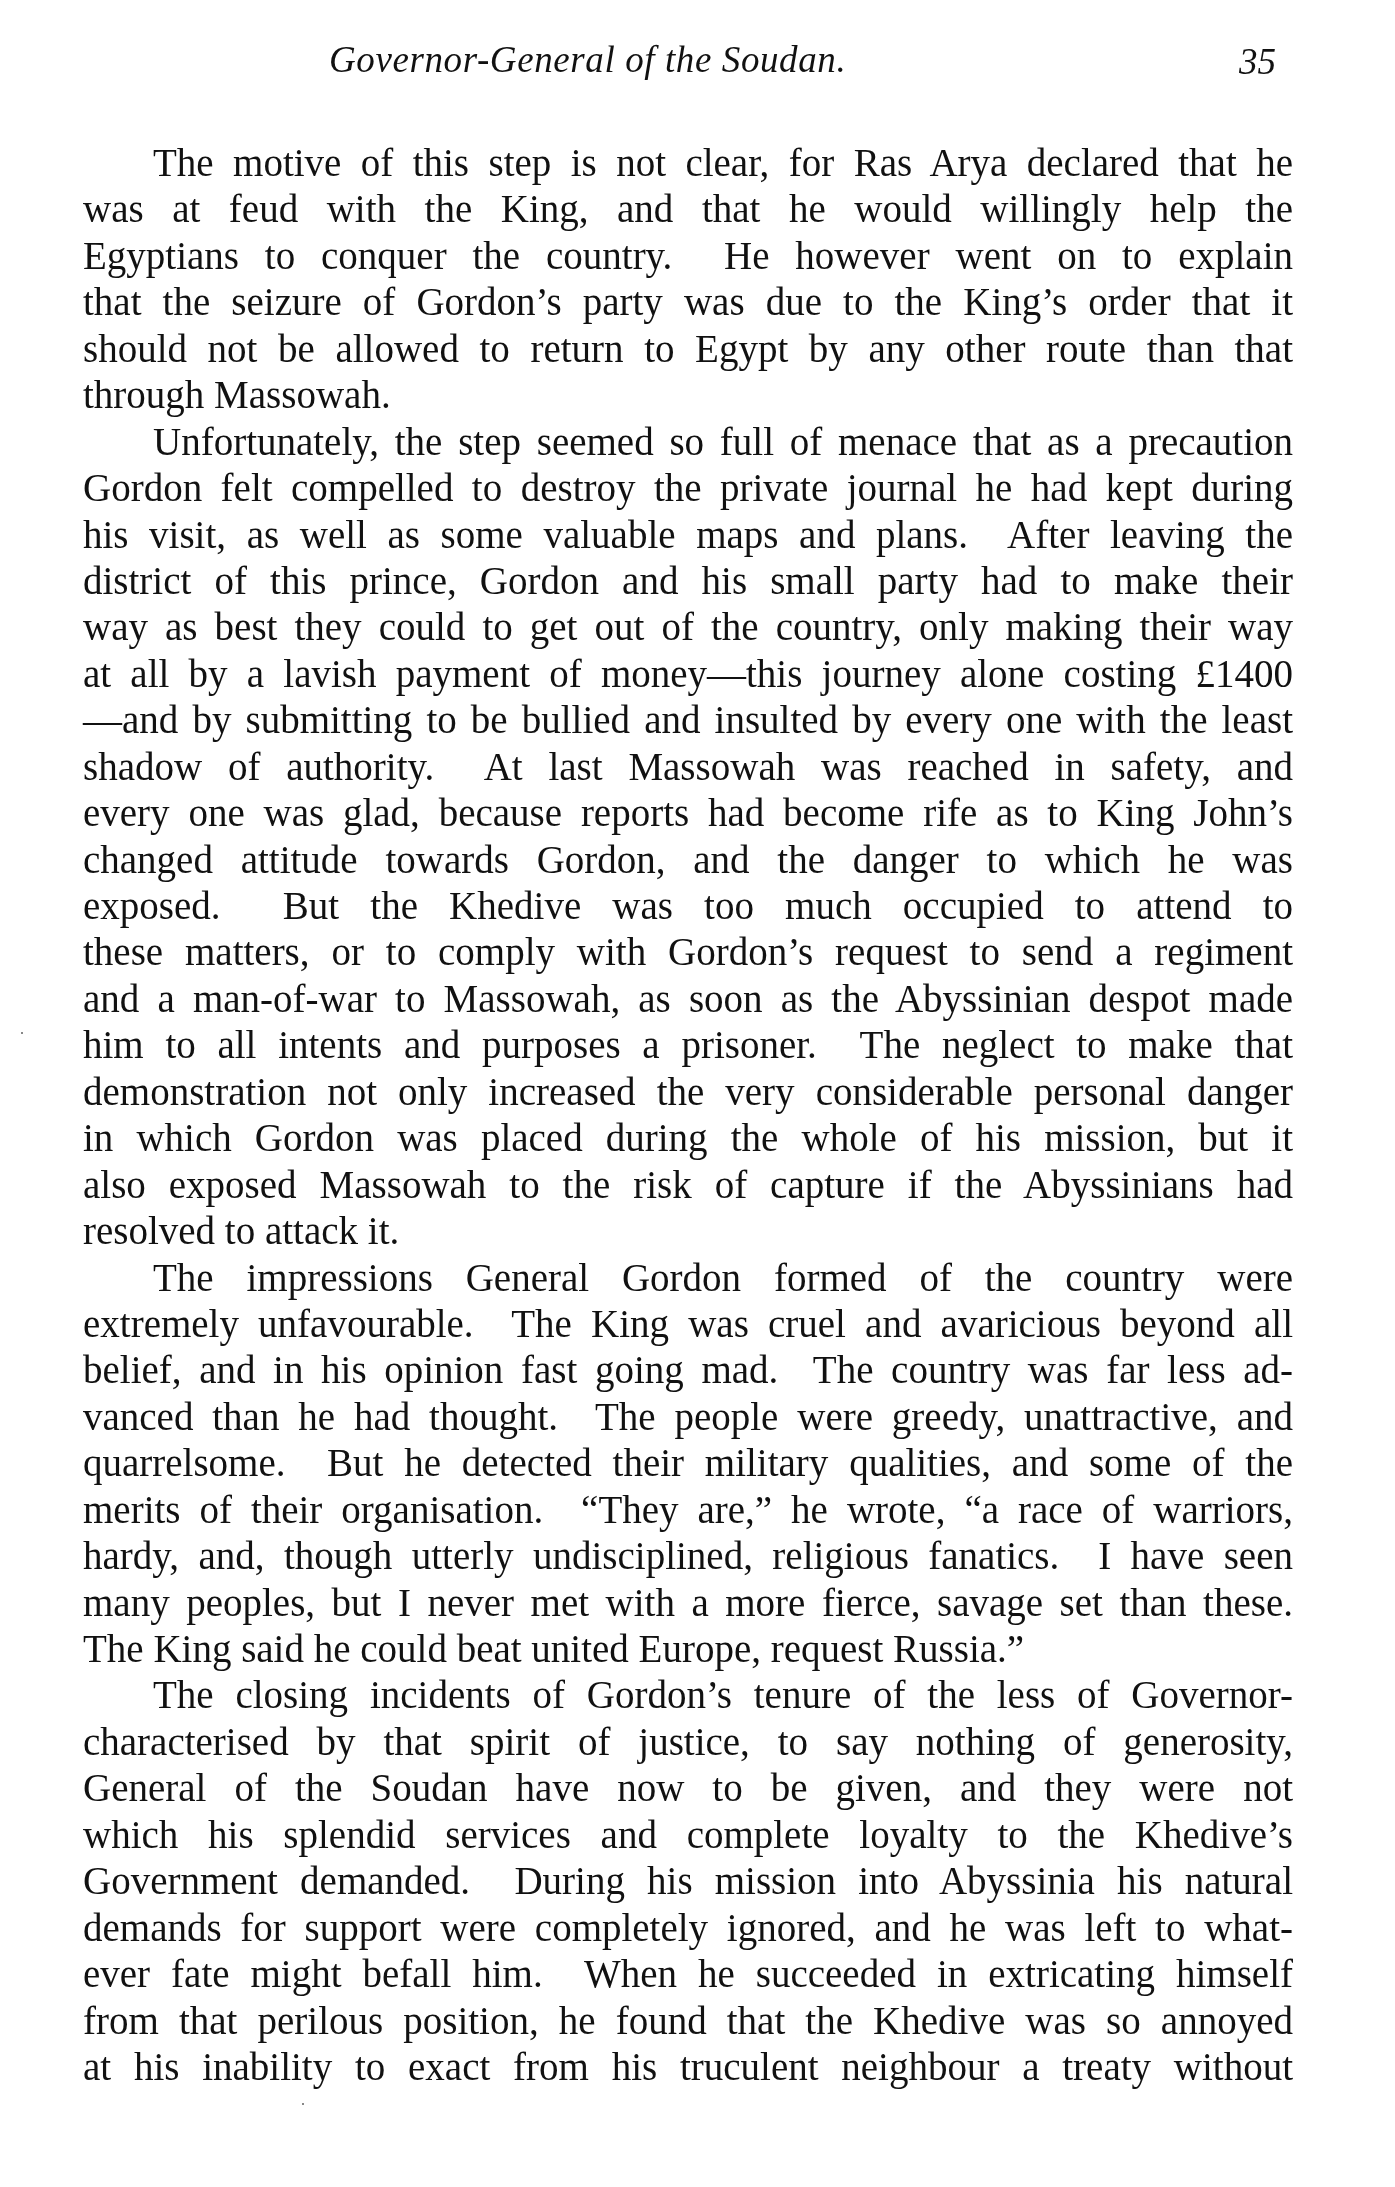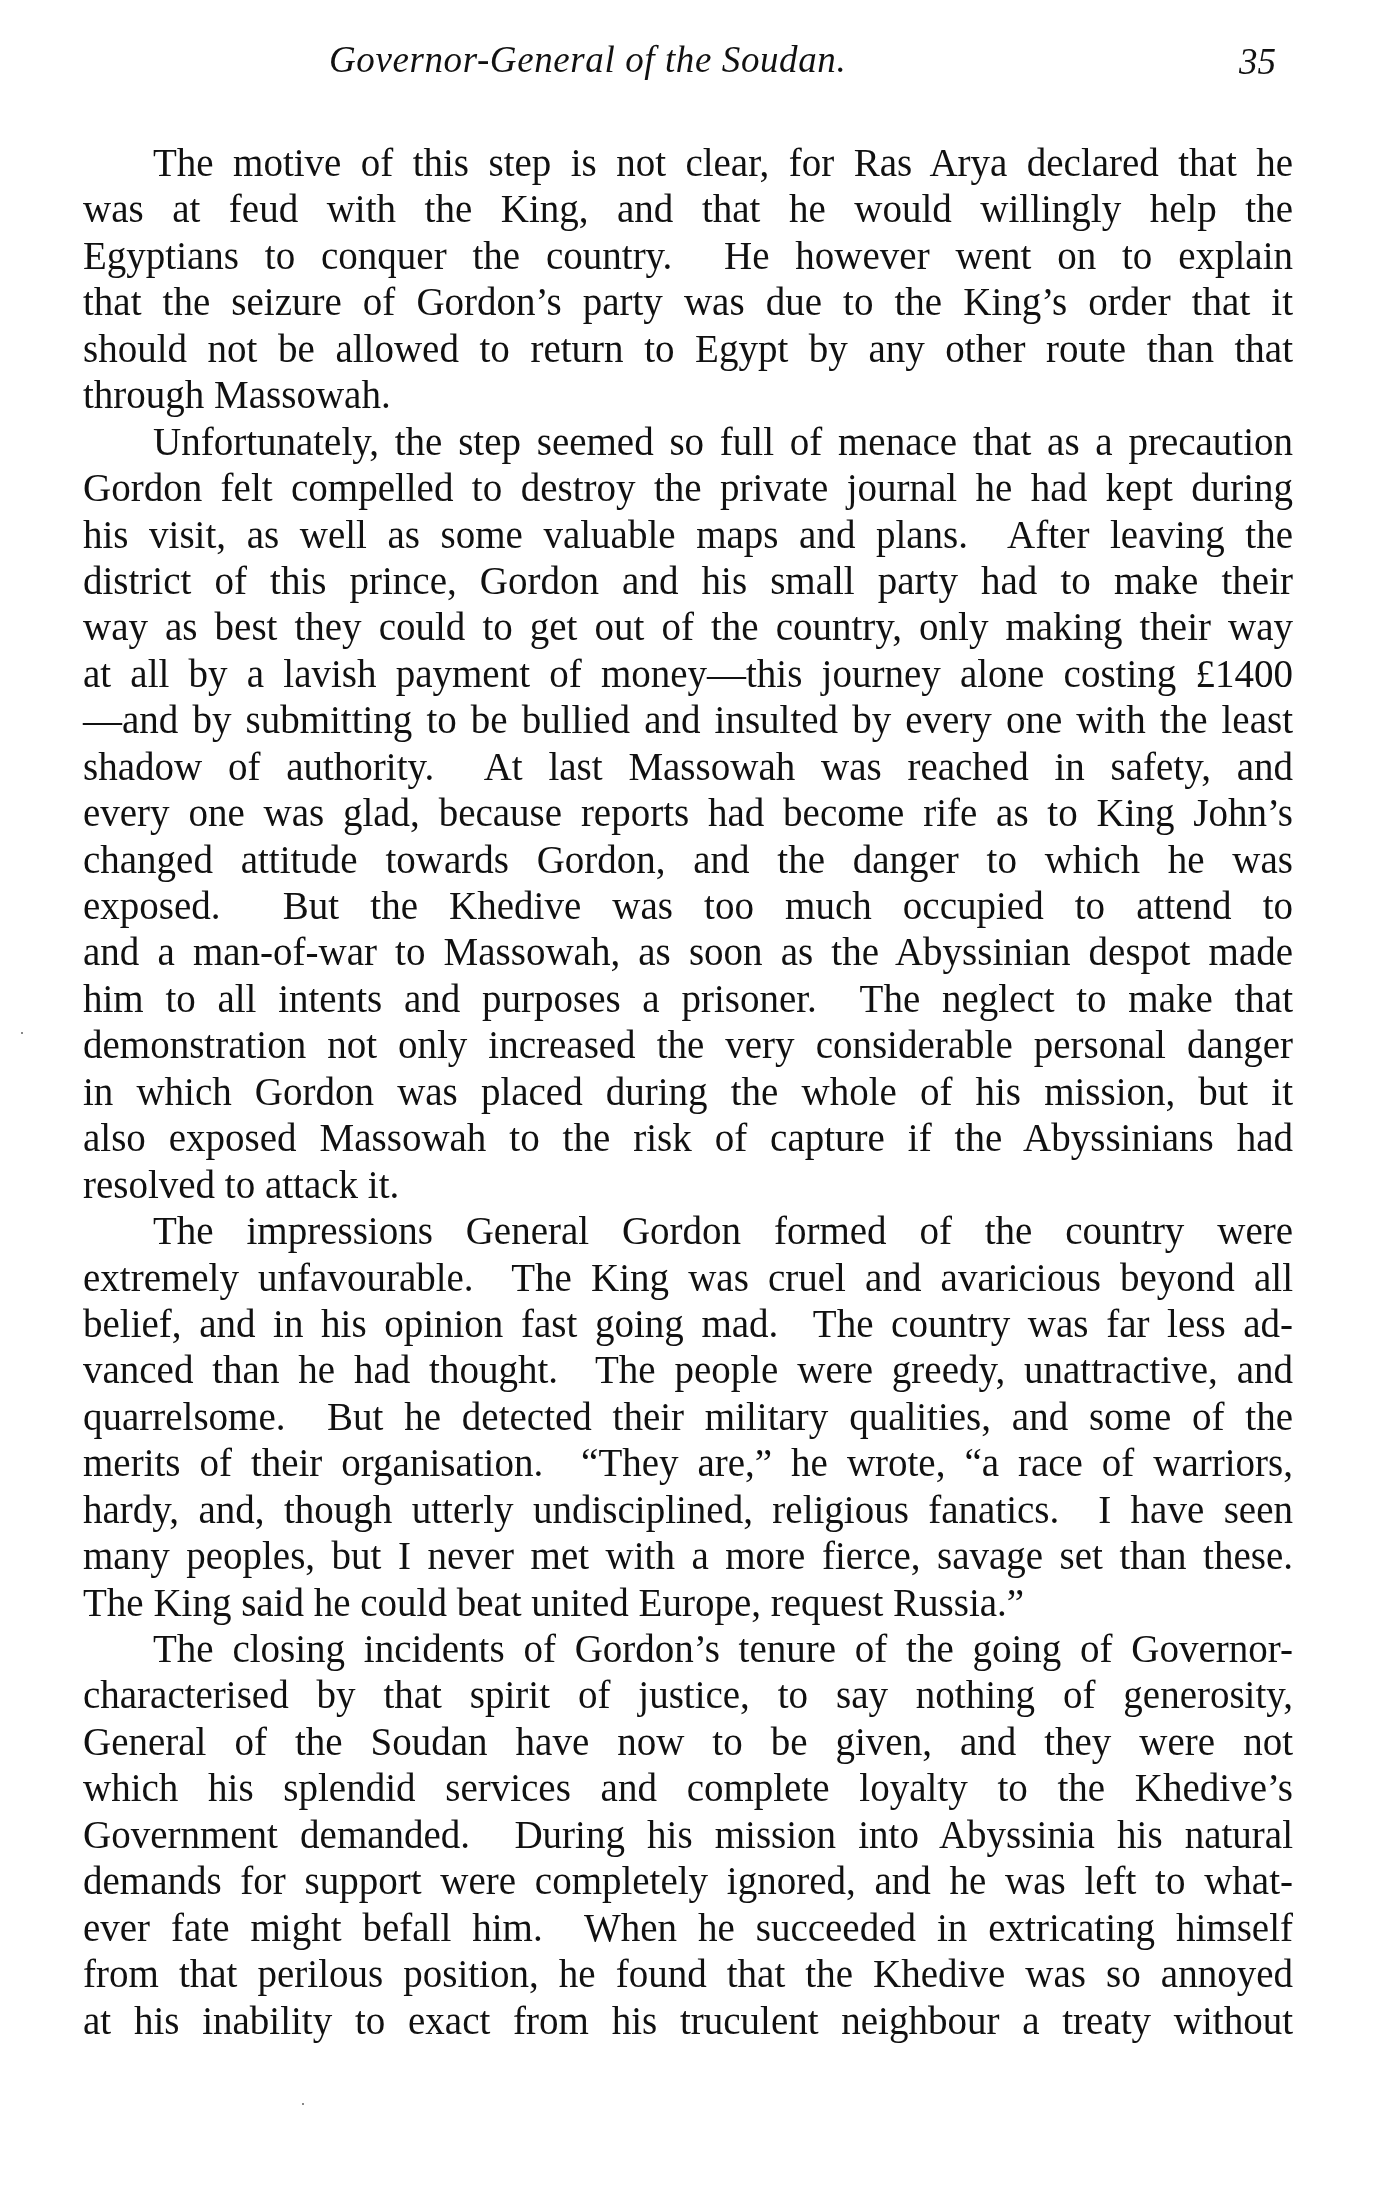--- a/index.html
+++ b/index.html
@@ -101,20 +101,21 @@
       <span class="line">Gordon felt compelled to destroy the private journal he had kept during</span>
       <span class="line">his visit, as well as some valuable maps and plans.&nbsp; After leaving the</span>
       <span class="line">district of this prince, Gordon and his small party had to make their</span>
       <span class="line">way as best they could to get out of the country, only making their way</span>
       <span class="line">at all by a lavish payment of money—this journey alone costing £1400</span>
       <span class="line">—and by submitting to be bullied and insulted by every one with the least</span>
       <span class="line">shadow of authority.&nbsp; At last Massowah was reached in safety, and</span>
       <span class="line">every one was glad, because reports had become rife as to King John’s</span>
       <span class="line">changed attitude towards Gordon, and the danger to which he was</span>
       <span class="line">exposed.&nbsp; But the Khedive was too much occupied to attend to</span>
+      <span class="line">these matters, or to comply with Gordon’s request to send a regiment</span>
       <span class="line">and a man-of-war to Massowah, as soon as the Abyssinian despot made</span>
       <span class="line">him to all intents and purposes a prisoner.&nbsp; The neglect to make that</span>
       <span class="line">demonstration not only increased the very considerable personal danger</span>
       <span class="line">in which Gordon was placed during the whole of his mission, but it</span>
       <span class="line">also exposed Massowah to the risk of capture if the Abyssinians had</span>
       <span class="line last">resolved to attack it.</span>
     </div>
 
     <div class="paragraph">
       <span class="line indent">The impressions General Gordon formed of the country were</span>
@@ -122,21 +123,21 @@
       <span class="line">belief, and in his opinion fast going mad.&nbsp; The country was far less ad-</span>
       <span class="line">vanced than he had thought.&nbsp; The people were greedy, unattractive, and</span>
       <span class="line">quarrelsome.&nbsp; But he detected their military qualities, and some of the</span>
       <span class="line">merits of their organisation.&nbsp; “They are,” he wrote, “a race of warriors,</span>
       <span class="line">hardy, and, though utterly undisciplined, religious fanatics.&nbsp; I have seen</span>
       <span class="line">many peoples, but I never met with a more fierce, savage set than these.</span>
       <span class="line last">The King said he could beat united Europe, request Russia.”</span>
     </div>
 
     <div class="paragraph">
-      <span class="line indent">The closing incidents of Gordon’s tenure of the going of Governor-</span>
+      <span class="line indent">The closing incidents of Gordon’s tenure of the less of Governor-</span>
       <span class="line">characterised by that spirit of justice, to say nothing of generosity,</span>
       <span class="line">General of the Soudan have now to be given, and they were not</span>
       <span class="line">which his splendid services and complete loyalty to the Khedive’s</span>
       <span class="line">Government demanded.&nbsp; During his mission into Abyssinia his natural</span>
       <span class="line">demands for support were completely ignored, and he was left to what-</span>
       <span class="line">ever fate might befall him.&nbsp; When he succeeded in extricating himself</span>
       <span class="line">from that perilous position, he found that the Khedive was so annoyed</span>
       <span class="line">at his inability to exact from his truculent neighbour a treaty without</span>
     </div>
 

